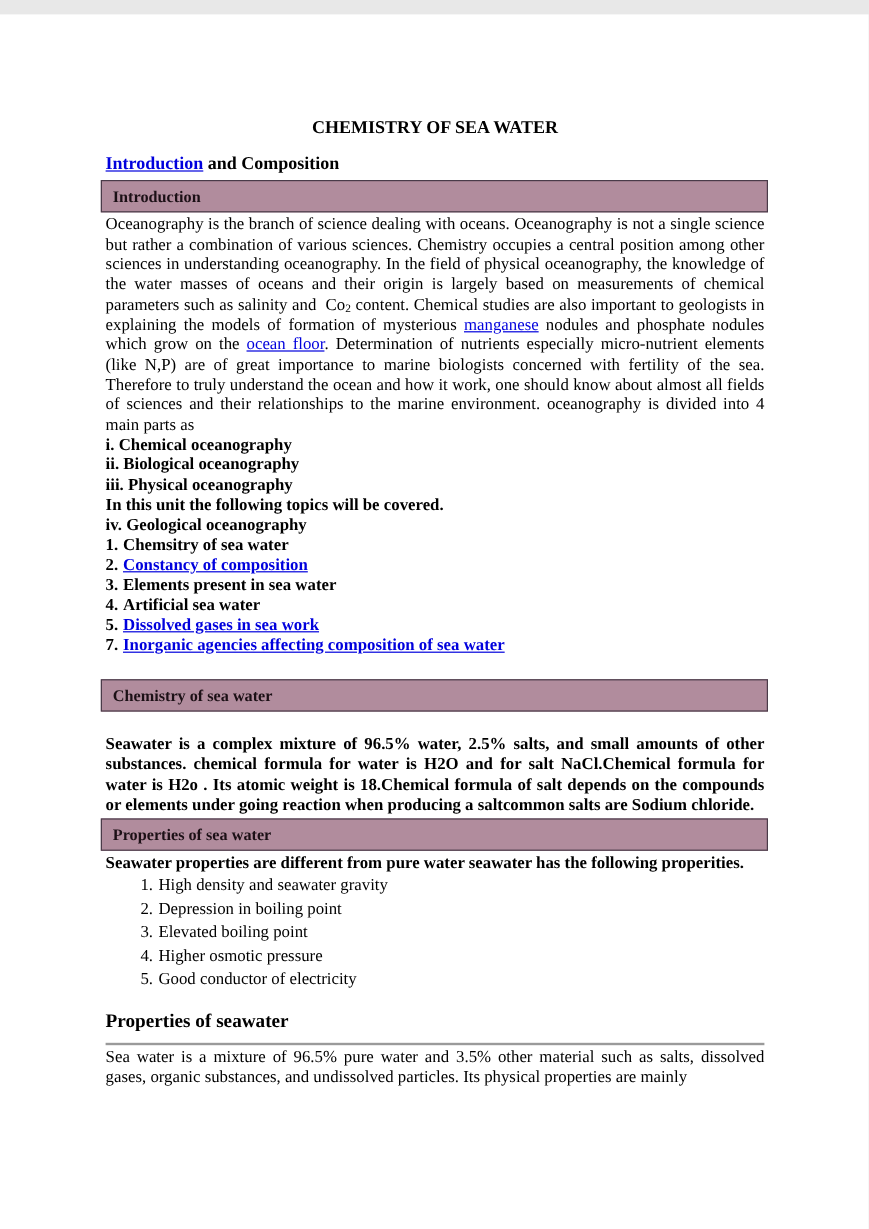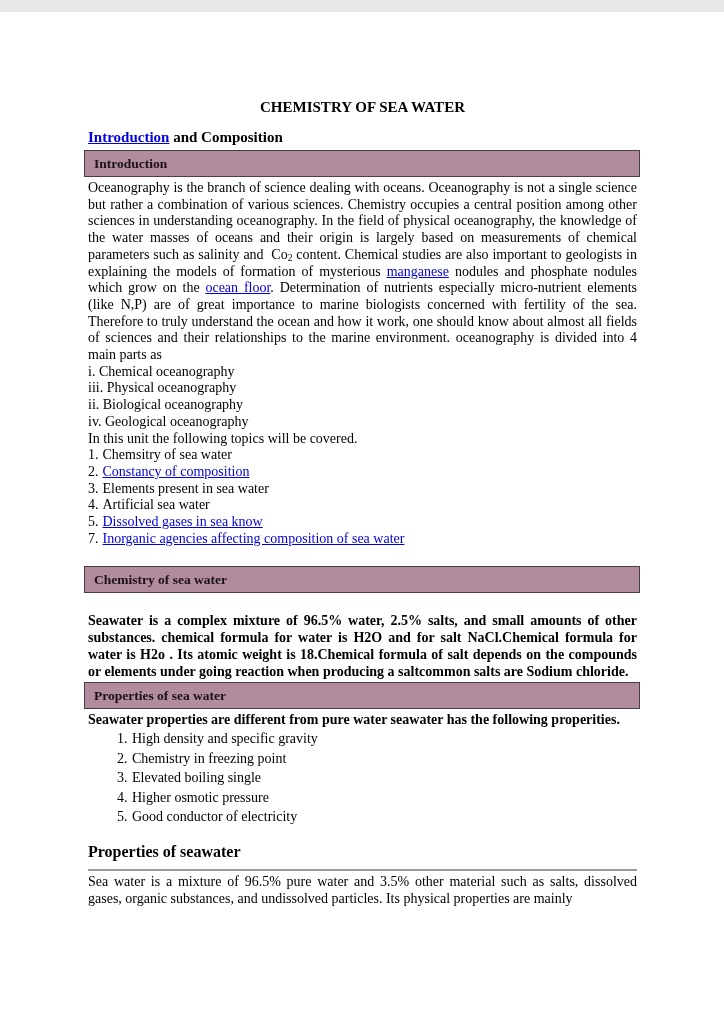--- a/index.html
+++ b/index.html
@@ -15,21 +15,21 @@
   .subtitle a.link { font-weight:bold; }
   .bar {
     background:#b18c9d; border:1px solid #4a3b49;
     margin:4px -3px 0 -4px; padding:4px 0 4px 9px;
     font-weight:bold; font-size:13.5px; color:#1c1016; line-height:17px;
   }
   .bar.mt-lg { margin-top:19px; }
   .bar.mt-sm { margin-top:2px; }
   .para { text-align:justify; line-height:16.7px; margin:3px 0 0 0; }
   .para.mt-lg { margin-top:20px;font-weight:bold; }
-  .line { line-height:16.7px; }
+  .line { line-height:16.7px;font-weight:bold; }
   .tnum { margin-right:4px; }
   .props-lead { line-height:16.7px; margin-top:3px;font-weight:bold; }
   .ol-row { line-height:19.6px; margin-left:29px; }
   .ol-num { display:inline-block; width:15px; }
   .subhead { font-weight:bold; font-size:16px; margin:16px 0 0 0; line-height:17px; }
   .rule { border:none; border-top:2px solid #9a9a9a; margin:9px 0 0 0; }
   sub { font-size:9.5px; line-height:0; vertical-align:-2px; }
   b.chem { font-weight:normal; }
 </style>
 </head>
@@ -41,49 +41,49 @@
 
   <p class="subtitle"><a class="link">Introduction</a><span> and Composition</span></p>
 
   <div class="bar">
     <span>Introduction</span>
   </div>
 
   <p class="para"><span>Oceanography is the branch of science dealing with oceans. Oceanography is not a single science but rather a combination of various sciences. Chemistry occupies a central position among other sciences in understanding oceanography. In the field of physical oceanography, the knowledge of the water masses of oceans and their origin is largely based on measurements of chemical parameters such as salinity and &nbsp;</span><b class="chem"><span>Co</span><sub>2</sub></b><span> content. Chemical studies are also important to geologists in explaining the models of formation of mysterious </span><a class="link">manganese</a><span> nodules and phosphate nodules which grow on the </span><a class="link">ocean floor</a><span>. Determination of nutrients especially micro-nutrient elements (like N,P) are of great importance to marine biologists concerned with fertility of the sea. Therefore to truly understand the ocean and how it work, one should know about almost all fields of sciences and their relationships to the marine environment. oceanography is divided into 4 main parts as</span></p>
 
   <div class="line">i. Chemical oceanography</div>
+  <div class="line">ii. Biological oceanography</div>
   <div class="line">iii. Physical oceanography</div>
-  <div class="line">ii. Biological oceanography</div>
+  <div class="line">In this unit the following topics will be covered.</div>
+
   <div class="line">iv. Geological oceanography</div>
-
-  <div class="line">In this unit the following topics will be covered.</div>
 
   <div class="line"><span class="tnum">1.</span><span>Chemsitry of sea water</span></div>
   <div class="line"><span class="tnum">2.</span><a class="link">Constancy of composition</a></div>
   <div class="line"><span class="tnum">3.</span><span>Elements present in sea water</span></div>
   <div class="line"><span class="tnum">4.</span><span>Artificial sea water</span></div>
-  <div class="line"><span class="tnum">5.</span><a class="link">Dissolved gases in sea know</a></div>
+  <div class="line"><span class="tnum">5.</span><a class="link">Dissolved gases in sea work</a></div>
   <div class="line"><span class="tnum">7.</span><a class="link">Inorganic agencies affecting composition of sea water</a></div>
 
   <div class="bar mt-lg">
     <span>Chemistry of sea water</span>
   </div>
 
   <p class="para mt-lg">Seawater is a complex mixture of 96.5% water, 2.5% salts, and small amounts of other substances. chemical formula for water is H2O and for salt NaCl.Chemical formula for water is H2o . Its atomic weight is 18.Chemical formula of salt depends on the compounds or elements under going reaction when producing a saltcommon salts are Sodium chloride.</p>
 
   <div class="bar mt-sm">
     <span>Properties of sea water</span>
   </div>
 
   <div class="props-lead">Seawater properties are different from pure water seawater has the following properities.</div>
 
   <div>
-    <div class="ol-row"><span class="ol-num">1.</span><span>High density and specific gravity</span></div>
-    <div class="ol-row"><span class="ol-num">2.</span><span>Chemistry in freezing point</span></div>
-    <div class="ol-row"><span class="ol-num">3.</span><span>Elevated boiling single</span></div>
+    <div class="ol-row"><span class="ol-num">1.</span><span>High density and seawater gravity</span></div>
+    <div class="ol-row"><span class="ol-num">2.</span><span>Depression in boiling point</span></div>
+    <div class="ol-row"><span class="ol-num">3.</span><span>Elevated boiling point</span></div>
     <div class="ol-row"><span class="ol-num">4.</span><span>Higher osmotic pressure</span></div>
     <div class="ol-row"><span class="ol-num">5.</span><span>Good conductor of electricity</span></div>
   </div>
 
   <h2 class="subhead">Properties of seawater</h2>
 
   <hr class="rule">
 
   <p class="para">Sea water is a mixture of 96.5% pure water and 3.5% other material such as salts, dissolved gases, organic substances, and undissolved particles. Its physical properties are mainly</p>
 

